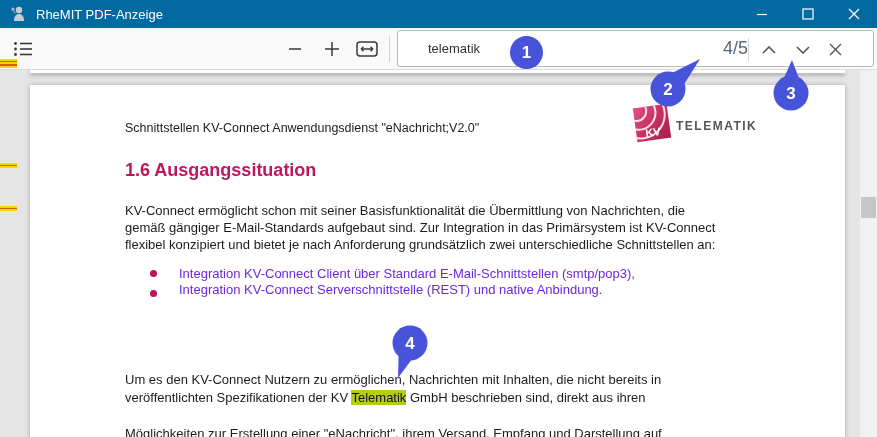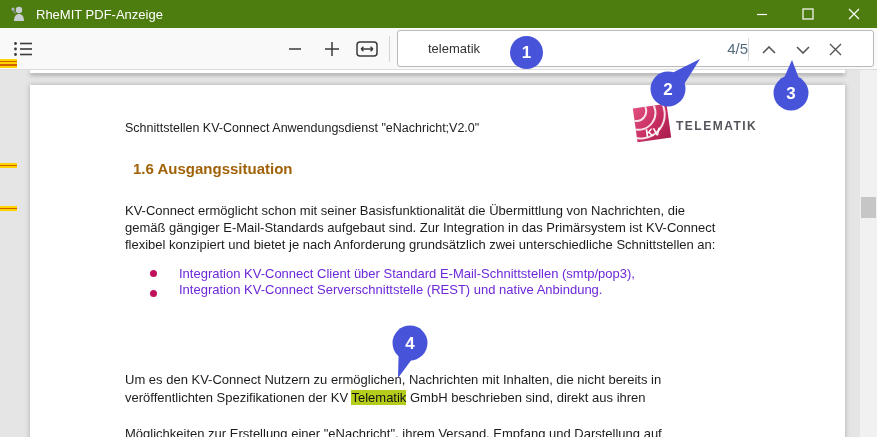--- a/index.html
+++ b/index.html
@@ -1,57 +1,57 @@
 <!DOCTYPE html>
 <html><head>
 <meta charset="utf-8">
 <style>
   * { margin:0; padding:0; box-sizing:border-box; }
   html,body { width:877px; height:437px; overflow:hidden; font-family:"Liberation Sans", sans-serif; }
   .window { position:relative; width:877px; height:437px; background:#e5e5e5; }
 
   
-  .titlebar { position:absolute; left:0; top:0; width:877px; height:28px; background:#4d7c0f; display:flex; align-items:center; z-index:60; }
+  .titlebar { position:absolute; left:0; top:0; width:877px; height:28px; background:#0369a1; display:flex; align-items:center; z-index:60; }
   .app-icon { width:20px; height:20px; margin-left:8px; }
   .win-title { color:#ffffff; font-size:13px; margin-left:8px; }
   .win-btns { position:absolute; right:0; top:0; height:28px; display:flex; }
   .win-btn { width:46px; height:28px; display:flex; align-items:center; justify-content:center; cursor:default; }
 
   
   .toolbar { position:absolute; left:0; top:28px; width:877px; height:42px; background:#f9f9f9; border-bottom:1px solid #dcdcdc; z-index:10; }
   .tb-btn { position:absolute; top:6px; width:30px; height:30px; display:flex; align-items:center; justify-content:center; }
   .tb-outline { left:8px; }
   .tb-minus { left:280px; }
   .tb-plus { left:317px; }
   .tb-fit { left:352px; }
   .tb-divider { position:absolute; left:389px; top:8px; width:1px; height:26px; background:#d4d4d4; }
 
   
   .search-panel { position:absolute; left:397px; top:30px; width:477px; height:37px; background:#ffffff; border:1px solid #b9b9b9; border-radius:3px; display:flex; align-items:center; z-index:50; }
   .search-input { border:none; outline:none; font-family:"Liberation Sans", sans-serif; font-size:13px; color:#333; margin-left:30px; width:250px; background:transparent; }
-  .search-counter { position:absolute; left:310px; width:40px; text-align:right; font-size:15px; color:#546b7d; }
+  .search-counter { position:absolute; left:310px; width:40px; text-align:right; font-size:18px; color:#546b7d; }
   .search-divider { position:absolute; left:350px; top:7px; width:1px; height:23px; background:#d8d8d8; }
   .search-btn { position:absolute; top:4px; width:30px; height:29px; display:flex; align-items:center; justify-content:center; }
   .btn-prev { left:356px; } .btn-next { left:390px; } .btn-close { left:422px; }
 
   
   .content { position:absolute; left:0; top:70px; width:877px; height:367px; background:#e5e5e5; overflow:hidden; z-index:1; }
   .prev-page-edge { position:absolute; left:30px; top:0; width:815px; height:3px; background:#ffffff; box-shadow:0 2px 4px rgba(0,0,0,0.35); }
   .pdf-page { position:absolute; left:30px; top:15px; width:815px; height:360px; background:#ffffff; box-shadow:0 0 5px rgba(0,0,0,0.25); }
   .doc-header { position:absolute; left:95px; top:36px; font-size:12.5px; color:#1c1c1c; white-space:nowrap; }
 
   .kv-logo { position:absolute; left:605px; top:21px; width:34px; height:34px; transform:rotate(-8deg); background:linear-gradient(135deg,#e2517f 0%,#c42a5e 60%,#a81d4e 100%); overflow:hidden; }
   .kv-logo .arc { position:absolute; border:2px solid rgba(255,255,255,0.85); border-radius:50%; }
   .arc1 { width:22px; height:22px; left:-8px; top:-8px; }
   .arc2 { width:36px; height:36px; left:-13px; top:-13px; }
   .arc3 { width:50px; height:50px; left:-18px; top:-18px; }
   .kv-logo .kv-text { position:absolute; left:9px; bottom:2px; color:#ffffff; font-weight:bold; font-size:11px; }
   .logo-brand { position:absolute; left:646px; top:34px; font-size:12px; font-weight:bold; letter-spacing:1.5px; color:#54545c; }
 
-  .h-section { position:absolute; left:103px; font-size:15px; font-weight:bold; color:#a16207; white-space:nowrap; }
+  .h-section { position:absolute; left:95px; font-size:18px; font-weight:bold; color:#be185d; white-space:nowrap; }
   .h-16 { top:75px; } .h-17 { top:247px; }
   .body-line { position:absolute; left:95px; font-size:13px; color:#1c1c1c; white-space:nowrap; line-height:17px; }
   .p1-l1 { top:117px; } .p1-l2 { top:134px; } .p1-l3 { top:151px; }
   .p2-l1 { top:286px; } .p2-l2 { top:304px; } .p2-l3 { top:322px; } .p2-l4 { top:340px; }
   .bullet-row { position:absolute; left:120px; display:flex; align-items:flex-start; }
   .b1 { top:181px; } .b2 { top:197px;align-items:flex-end; }
   .bullet-dot { width:7px; height:7px; border-radius:50%; background:#c0105a; margin-top:4px; flex:none; }
   .bullet-text { margin-left:22px; font-size:13px; color:#6d28d9; white-space:nowrap; }
   .hl { background:#b5cc1a; color:#111; }
 

